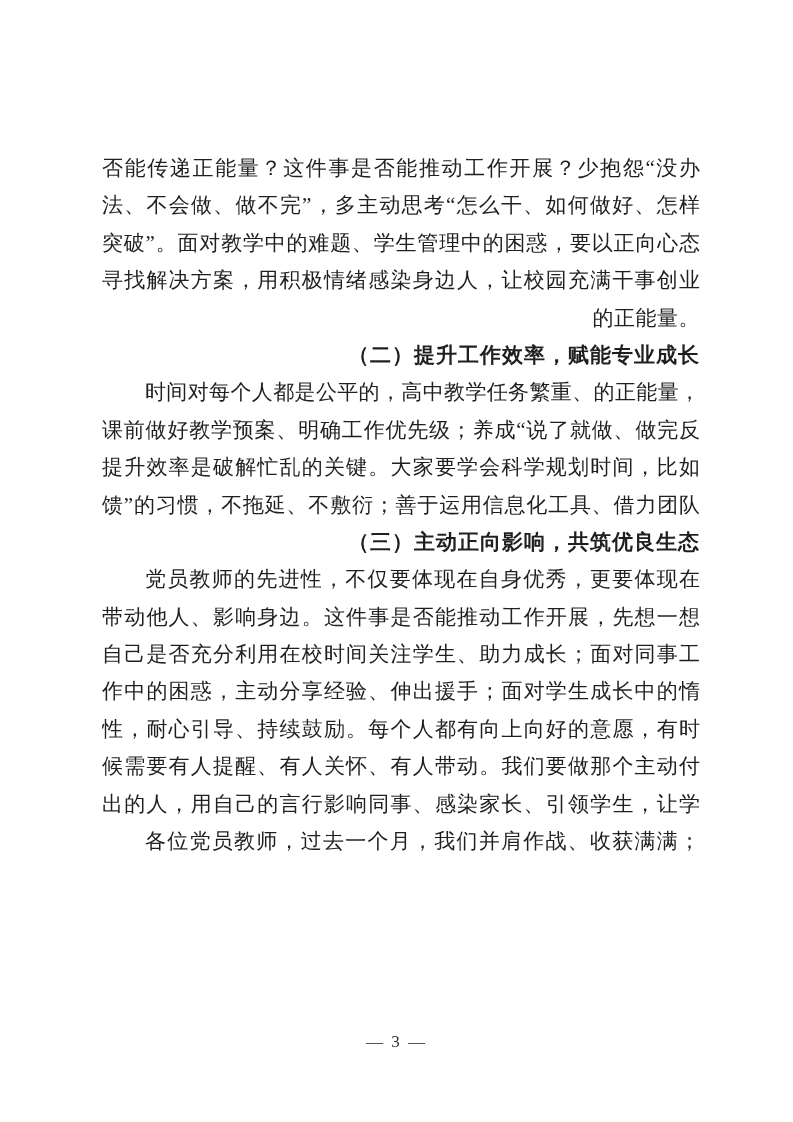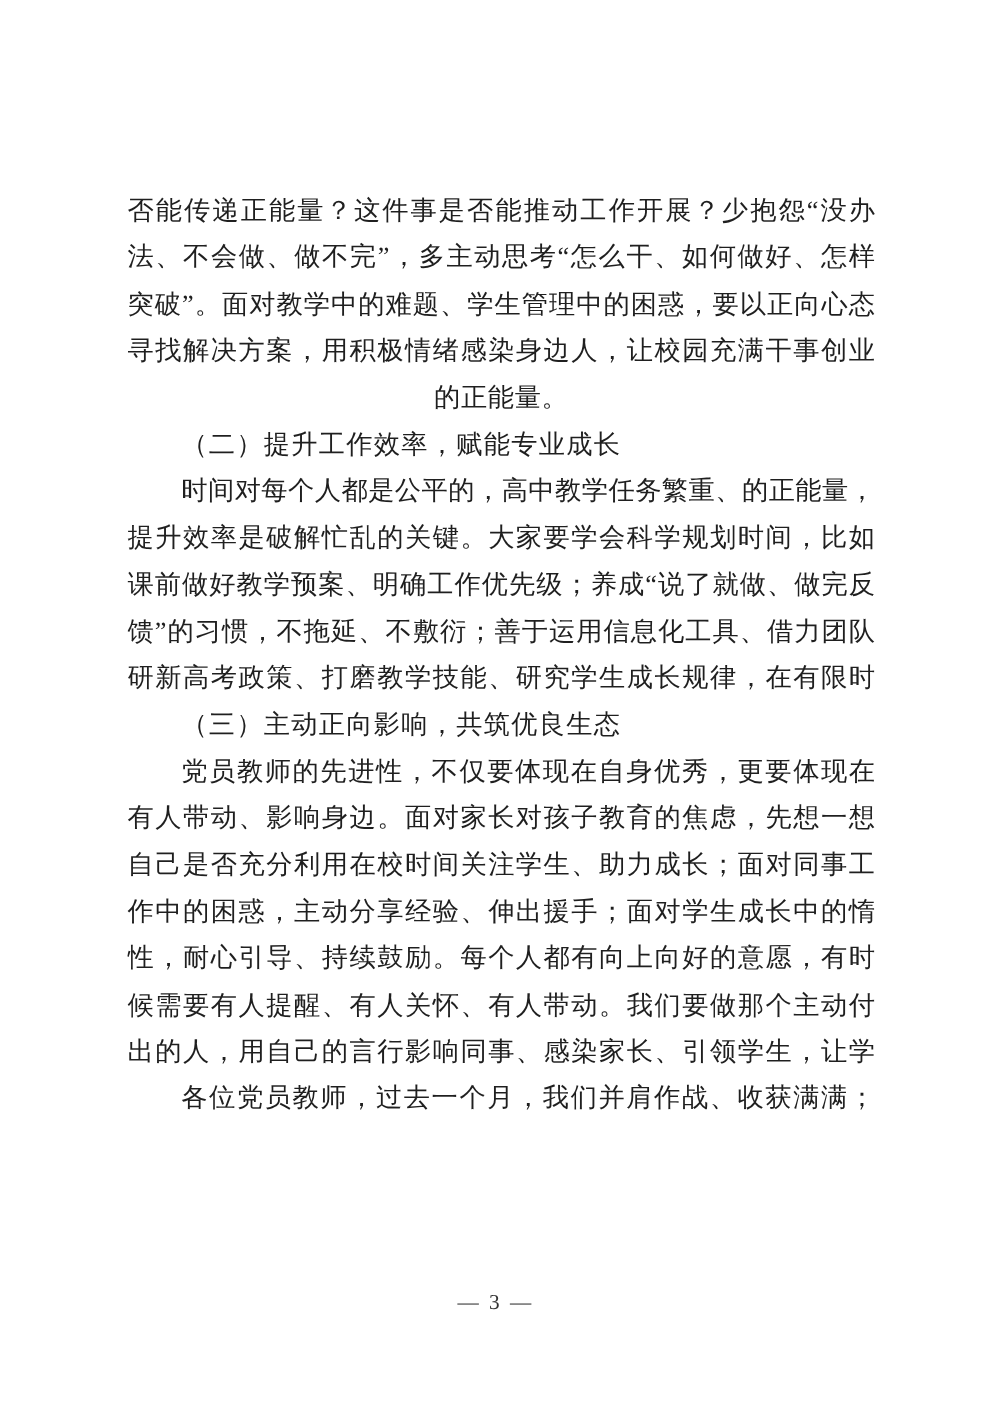--- a/index.html
+++ b/index.html
@@ -29,29 +29,29 @@
     font-size: 21px;
     letter-spacing: 0.5px;
     overflow: hidden;
   }
   .line.jfull {
     text-align: justify;
     text-align-last: justify;
     letter-spacing: 0;
   }
   .line.natural {
-    text-align: center;
+    text-align: right;
   }
   .line.indent {
     text-indent: 43px;
   }
   .para.heading .line {
-    font-weight: normal;
+    font-weight: bold;
     letter-spacing: 1px;
-    text-align: left;
+    text-align: right;
   }
   .page-number {
     position: absolute;
     top: 1032px;
     left: 0;
     width: 100%;
     text-align: center;
     font-size: 17px;
     letter-spacing: 2px;
     color: #333333;
@@ -68,31 +68,30 @@
         <div class="line jfull">法、不会做、做不完”，多主动思考“怎么干、如何做好、怎样</div>
         <div class="line jfull">突破”。面对教学中的难题、学生管理中的困惑，要以正向心态</div>
         <div class="line jfull">寻找解决方案，用积极情绪感染身边人，让校园充满干事创业</div>
         <div class="line natural">的正能量。</div>
       </div>
       <div class="para heading">
         <div class="line natural indent">（二）提升工作效率，赋能专业成长</div>
       </div>
       <div class="para body">
         <div class="line jfull indent">时间对每个人都是公平的，高中教学任务繁重、的正能量，</div>
+        <div class="line jfull">课前做好教学预案、明确工作优先级；养成“说了就做、做完反</div>
         <div class="line jfull">提升效率是破解忙乱的关键。大家要学会科学规划时间，比如</div>
-        <div class="line jfull">课前做好教学预案、明确工作优先级；养成“说了就做、做完反</div>
         <div class="line jfull">馈”的习惯，不拖延、不敷衍；善于运用信息化工具、借力团队</div>
-        <div class="line jfull">研新高考政策、打磨教学技能、研究学生成长规律，在有限时</div>
       </div>
       <div class="para heading">
         <div class="line natural indent">（三）主动正向影响，共筑优良生态</div>
       </div>
       <div class="para body">
         <div class="line jfull indent">党员教师的先进性，不仅要体现在自身优秀，更要体现在</div>
-        <div class="line jfull">有人带动、影响身边。面对家长对孩子教育的焦虑，先想一想</div>
+        <div class="line jfull">带动他人、影响身边。这件事是否能推动工作开展，先想一想</div>
         <div class="line jfull">自己是否充分利用在校时间关注学生、助力成长；面对同事工</div>
         <div class="line jfull">作中的困惑，主动分享经验、伸出援手；面对学生成长中的惰</div>
         <div class="line jfull">性，耐心引导、持续鼓励。每个人都有向上向好的意愿，有时</div>
         <div class="line jfull">候需要有人提醒、有人关怀、有人带动。我们要做那个主动付</div>
         <div class="line jfull">出的人，用自己的言行影响同事、感染家长、引领学生，让学</div>
       </div>
       <div class="para body">
         <div class="line jfull indent">各位党员教师，过去一个月，我们并肩作战、收获满满；</div>
       </div>
     </div>

